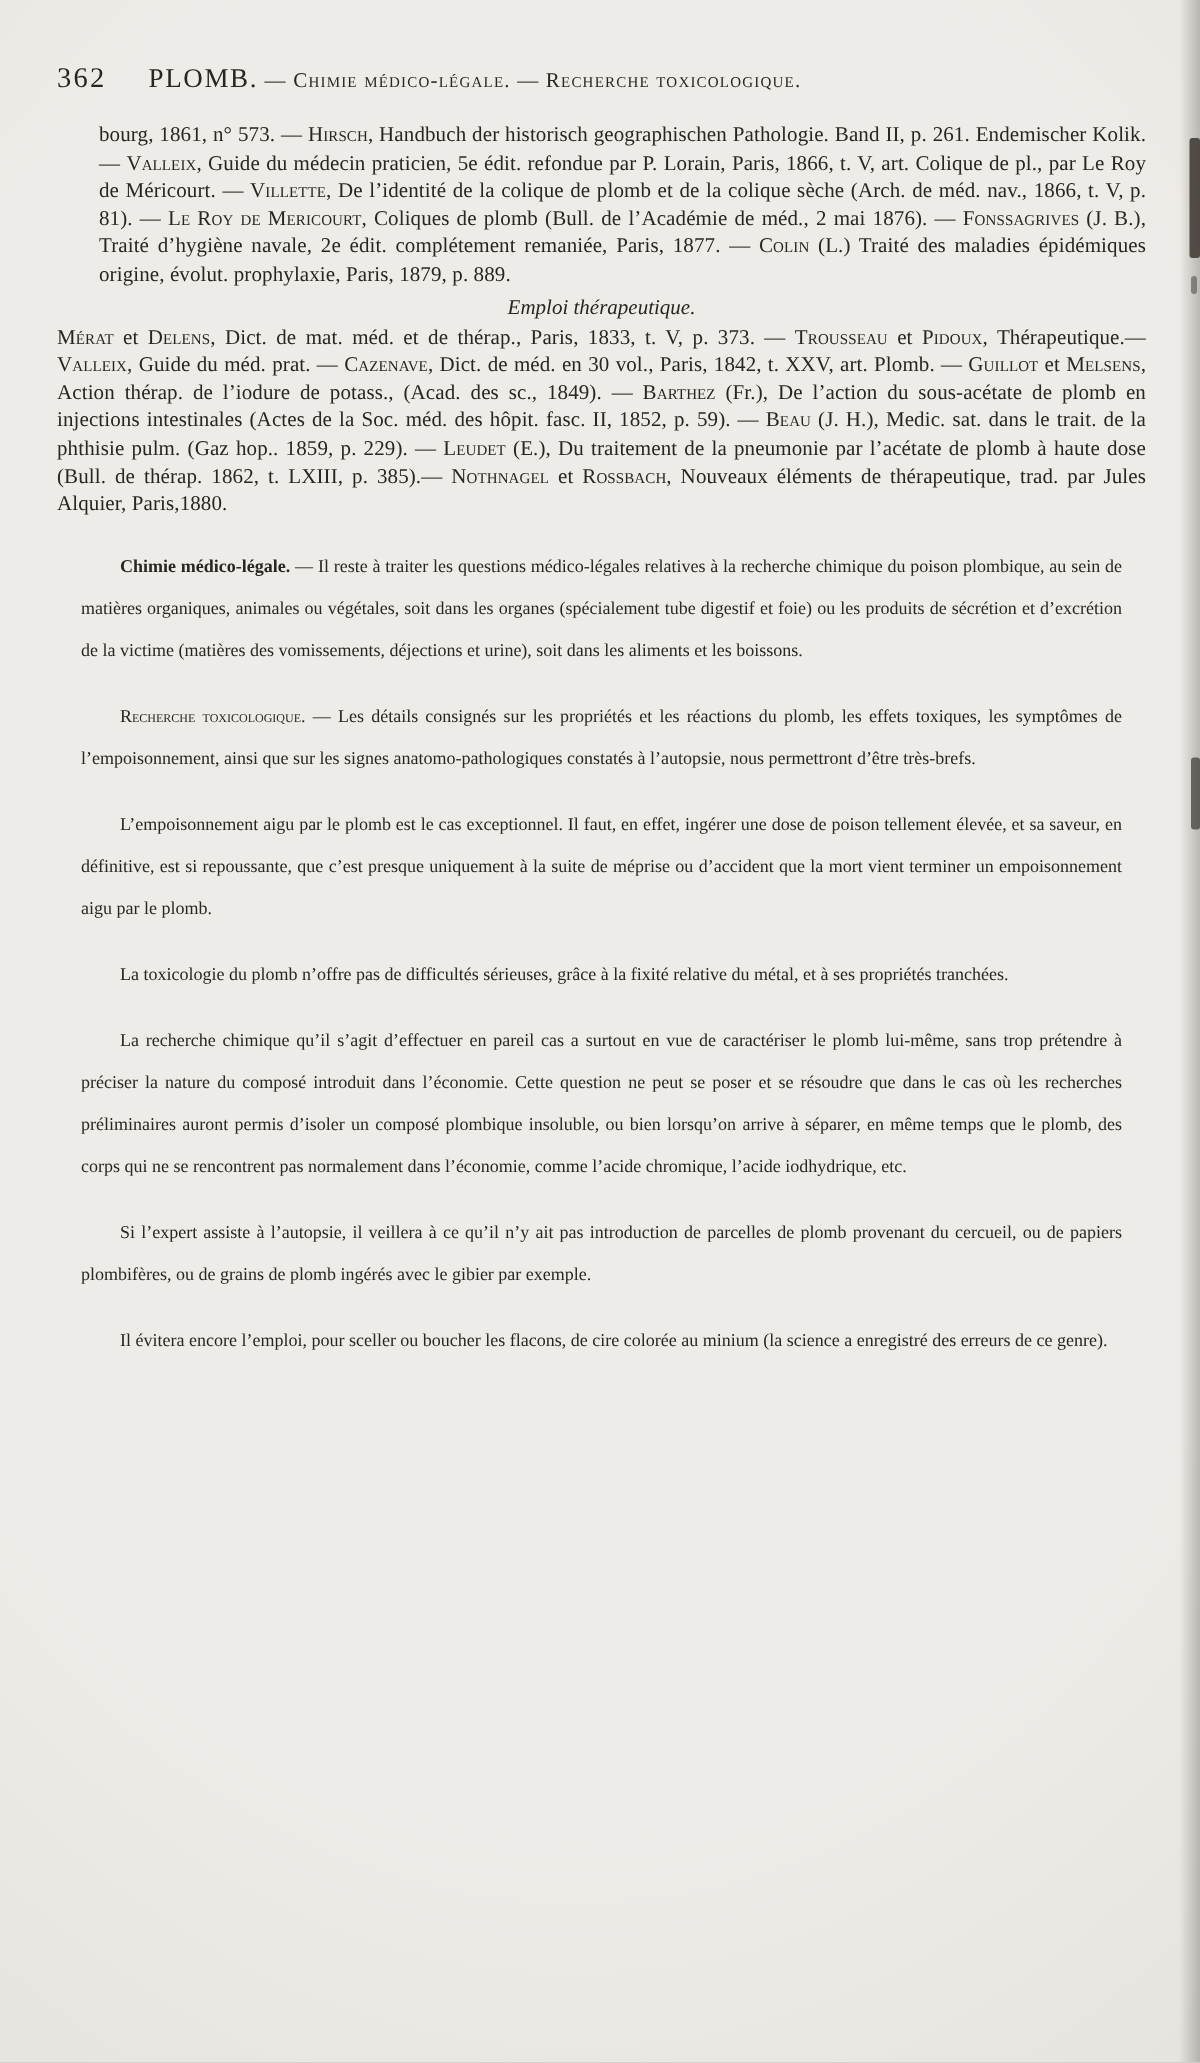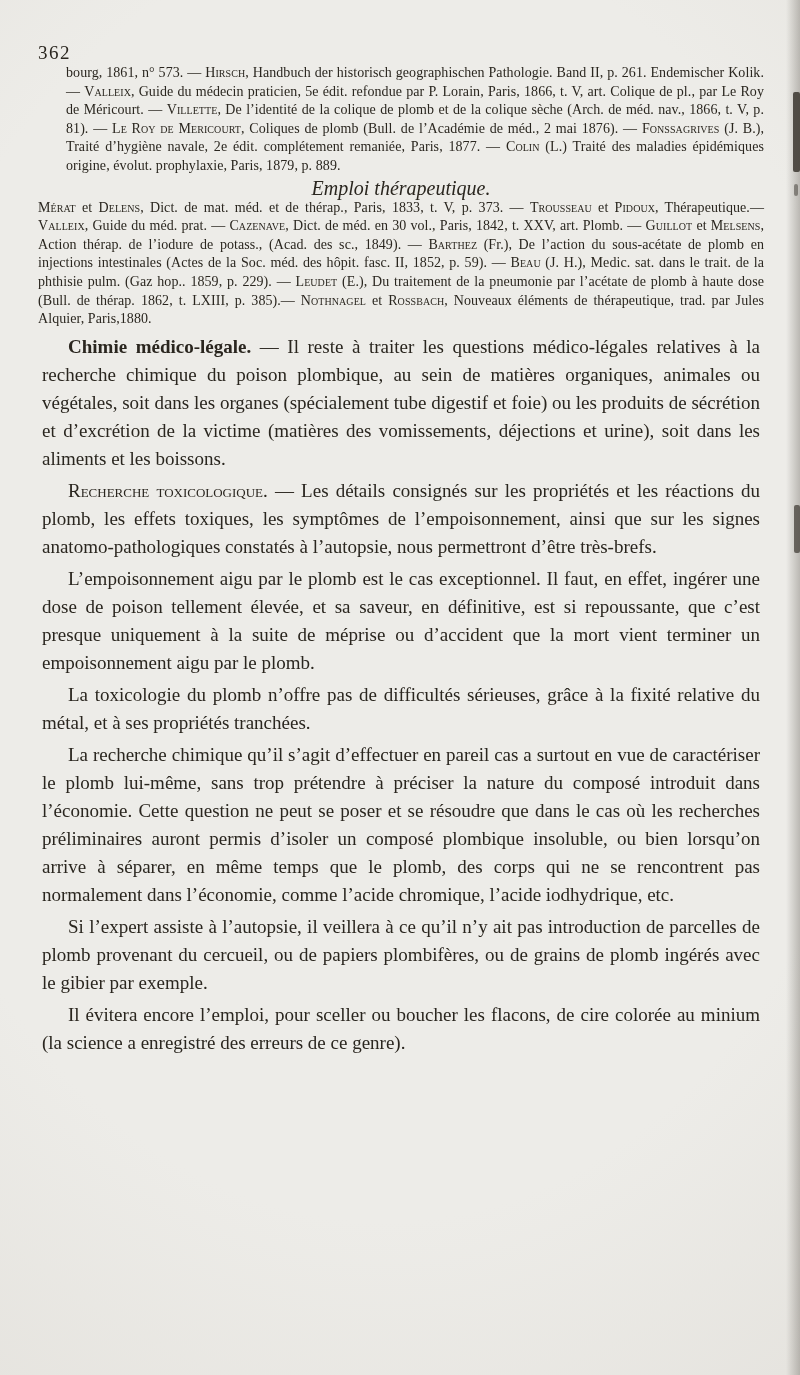--- a/index.html
+++ b/index.html
@@ -17,56 +17,57 @@
     padding: 42px 36px 0 38px;
   }
   .page::after {
     content: ""; position: absolute; top: 0; right: 0; width: 14px; height: 100%;
     background: linear-gradient(to left, rgba(70,64,56,0.30), rgba(70,64,56,0.0));
     pointer-events: none;
   }
   .page-header {
     display: flex; align-items: baseline;
     font-size: 16px; letter-spacing: 0.05em;
-    white-space: nowrap;
+    margin-bottom: 18px; white-space: nowrap;
   }
   .page-number { font-size: 19px; margin-right: 28px; letter-spacing: 0.08em; }
   .running-title { font-size: 14px; }
   .s-title { font-size: 18px; letter-spacing: 0.06em; }
   .s-sc { font-variant: small-caps; }
   .s-i { }
   .s-b { font-weight: bold; }
   .biblio {
     font-size: 14px; line-height: 18.6px; text-align: justify;
     letter-spacing: 0.005em;
   }
   .biblio.indent1 { padding-left: 28px; }
   .subheading {
     text-align: center; font-style: italic; font-weight: normal;
-    font-size: 20px; margin: 3px 0 2px 0; line-height: 18px;
+    font-size: 14px; margin: 3px 0 2px 0; line-height: 18px;
   }
   .signature {
     text-align: center; font-size: 16px; margin: 12px 0 16px 0;
   }
   .body-text p {
-    font-size: 19px; line-height: 28px; text-align: justify;
-    text-indent: 26px; margin: 4px;
+    font-size: 12px; line-height: 28px; text-align: justify;
+    text-indent: 26px; margin: 16px;
   }
   .artifact { position: absolute; background: #38342d; border-radius: 2px; }
   .a1 { right: 0; top: 92px;  width: 7px; height: 80px; opacity: 0.85; }
   .a2 { right: 0; top: 505px; width: 6px; height: 48px; opacity: 0.7; }
   .a3 { right: 2px; top: 184px; width: 4px; height: 12px; opacity: 0.5; }
 </style>
 </head>
 <body>
 
 <div class="page">
 
   <header class="page-header">
     <span class="page-number">362</span>
+    <span class="running-title"><span class="s-title">PLOMB.</span><span> — </span><span class="s-sc">Chimie médico-légale.</span><span> — </span><span class="s-sc">Recherche toxicologique.</span></span>
   </header>
 
   <section class="biblio indent1"><span>bourg, 1861, n° 573. — </span><span class="s-sc">Hirsch</span><span>, Handbuch der historisch geographischen Pathologie. Band II, p. 261. Endemischer Kolik. — </span><span class="s-sc">Valleix</span><span>, Guide du médecin praticien, 5e édit. refondue par P. Lorain, Paris, 1866, t. V, art. Colique de pl., par Le Roy de Méricourt. — </span><span class="s-sc">Villette</span><span>, De l’identité de la colique de plomb et de la colique sèche (</span><span class="s-i">Arch. de méd. nav.</span><span>, 1866, t. V, p. 81). — </span><span class="s-sc">Le Roy de Mericourt</span><span>, Coliques de plomb (</span><span class="s-i">Bull. de l’Académie de méd.</span><span>, 2 mai 1876). — </span><span class="s-sc">Fonssagrives</span><span> (J. B.), Traité d’hygiène navale, 2e édit. complétement remaniée, Paris, 1877. — </span><span class="s-sc">Colin</span><span> (L.) Traité des maladies épidémiques origine, évolut. prophylaxie, Paris, 1879, p. 889.</span></section>
 
   <h2 class="subheading">Emploi thérapeutique.</h2>
 
   <section class="biblio"><span class="s-sc">Mérat</span><span> et </span><span class="s-sc">Delens</span><span>, Dict. de mat. méd. et de thérap., Paris, 1833, t. V, p. 373. — </span><span class="s-sc">Trousseau</span><span> et </span><span class="s-sc">Pidoux</span><span>, Thérapeutique.— </span><span class="s-sc">Valleix</span><span>, Guide du méd. prat. — </span><span class="s-sc">Cazenave</span><span>, </span><span class="s-i">Dict. de méd.</span><span> en 30 vol., Paris, 1842, t. XXV, art. Plomb. — </span><span class="s-sc">Guillot</span><span> et </span><span class="s-sc">Melsens</span><span>, Action thérap. de l’iodure de potass., (</span><span class="s-i">Acad. des sc.</span><span>, 1849). — </span><span class="s-sc">Barthez</span><span> (Fr.), De l’action du sous-acétate de plomb en injections intestinales (</span><span class="s-i">Actes de la Soc. méd. des hôpit.</span><span> fasc. II, 1852, p. 59). — </span><span class="s-sc">Beau</span><span> (J. H.), Medic. sat. dans le trait. de la phthisie pulm. (</span><span class="s-i">Gaz hop.</span><span>. 1859, p. 229). — </span><span class="s-sc">Leudet</span><span> (E.), Du traitement de la pneumonie par l’acétate de plomb à haute dose (</span><span class="s-i">Bull. de thérap.</span><span> 1862, t. LXIII, p. 385).— </span><span class="s-sc">Nothnagel</span><span> et </span><span class="s-sc">Rossbach</span><span>, Nouveaux éléments de thérapeutique, trad. par Jules Alquier, Paris,1880.</span></section>
 
 
   <main class="body-text">

